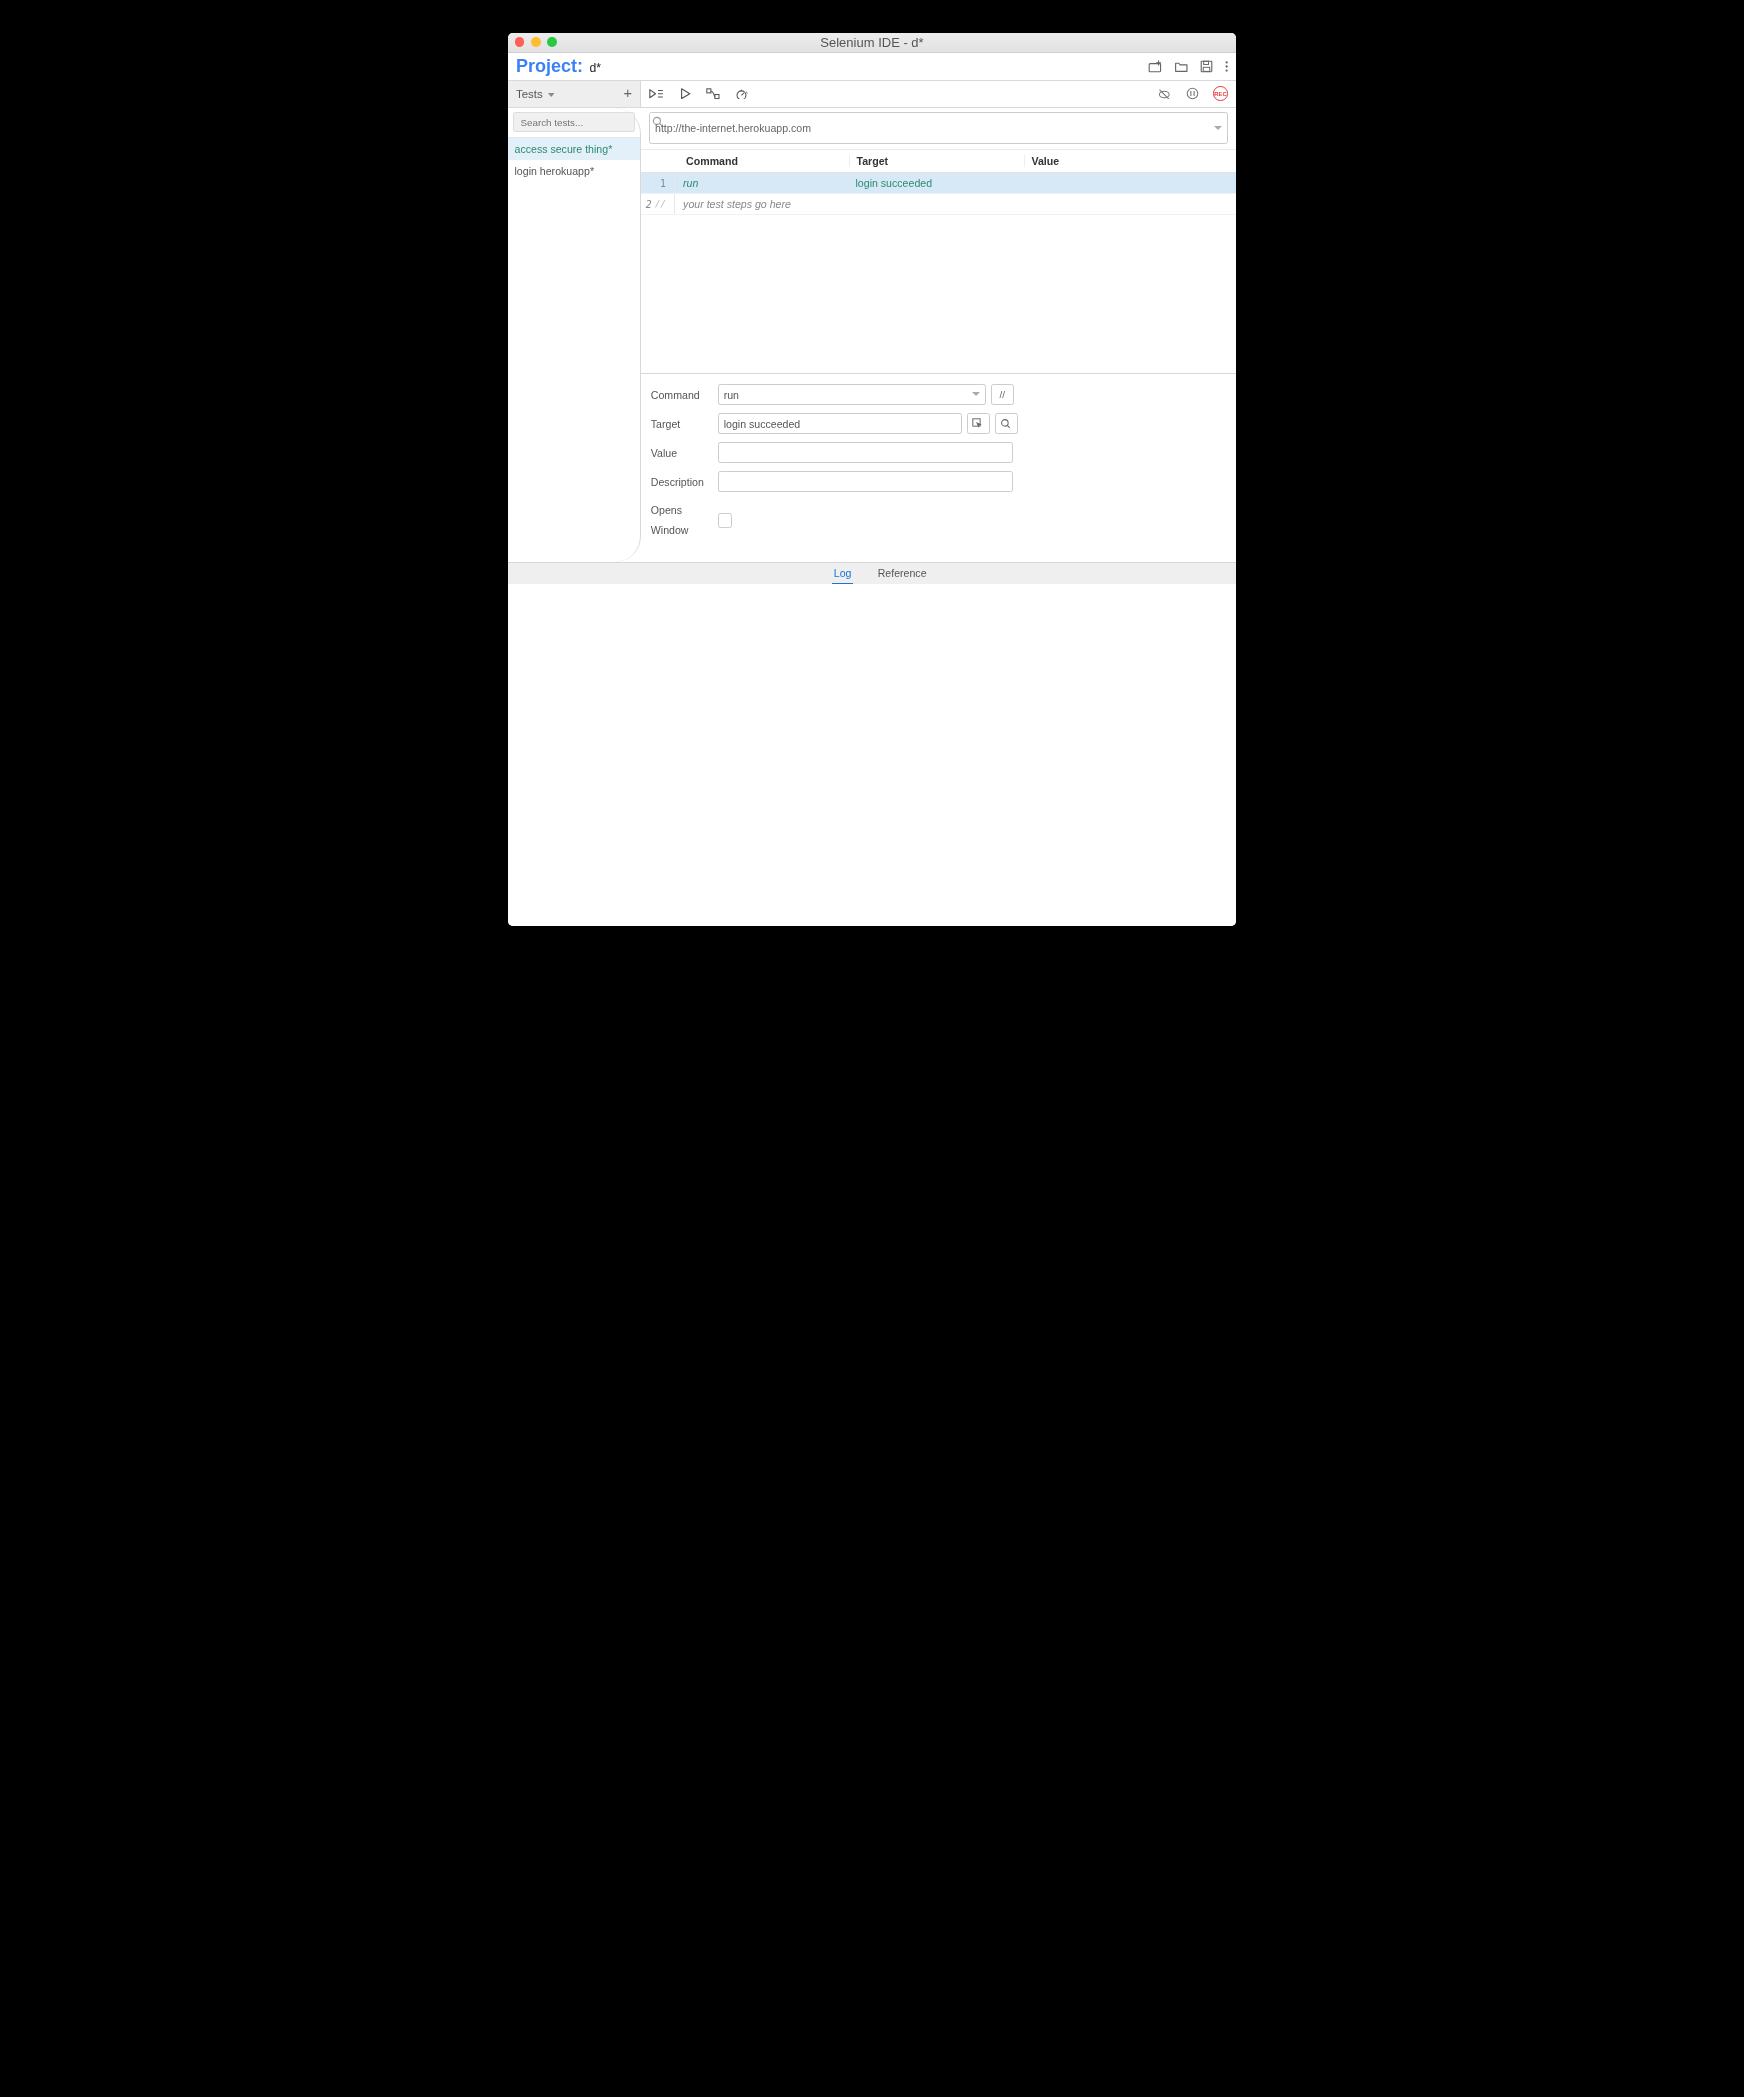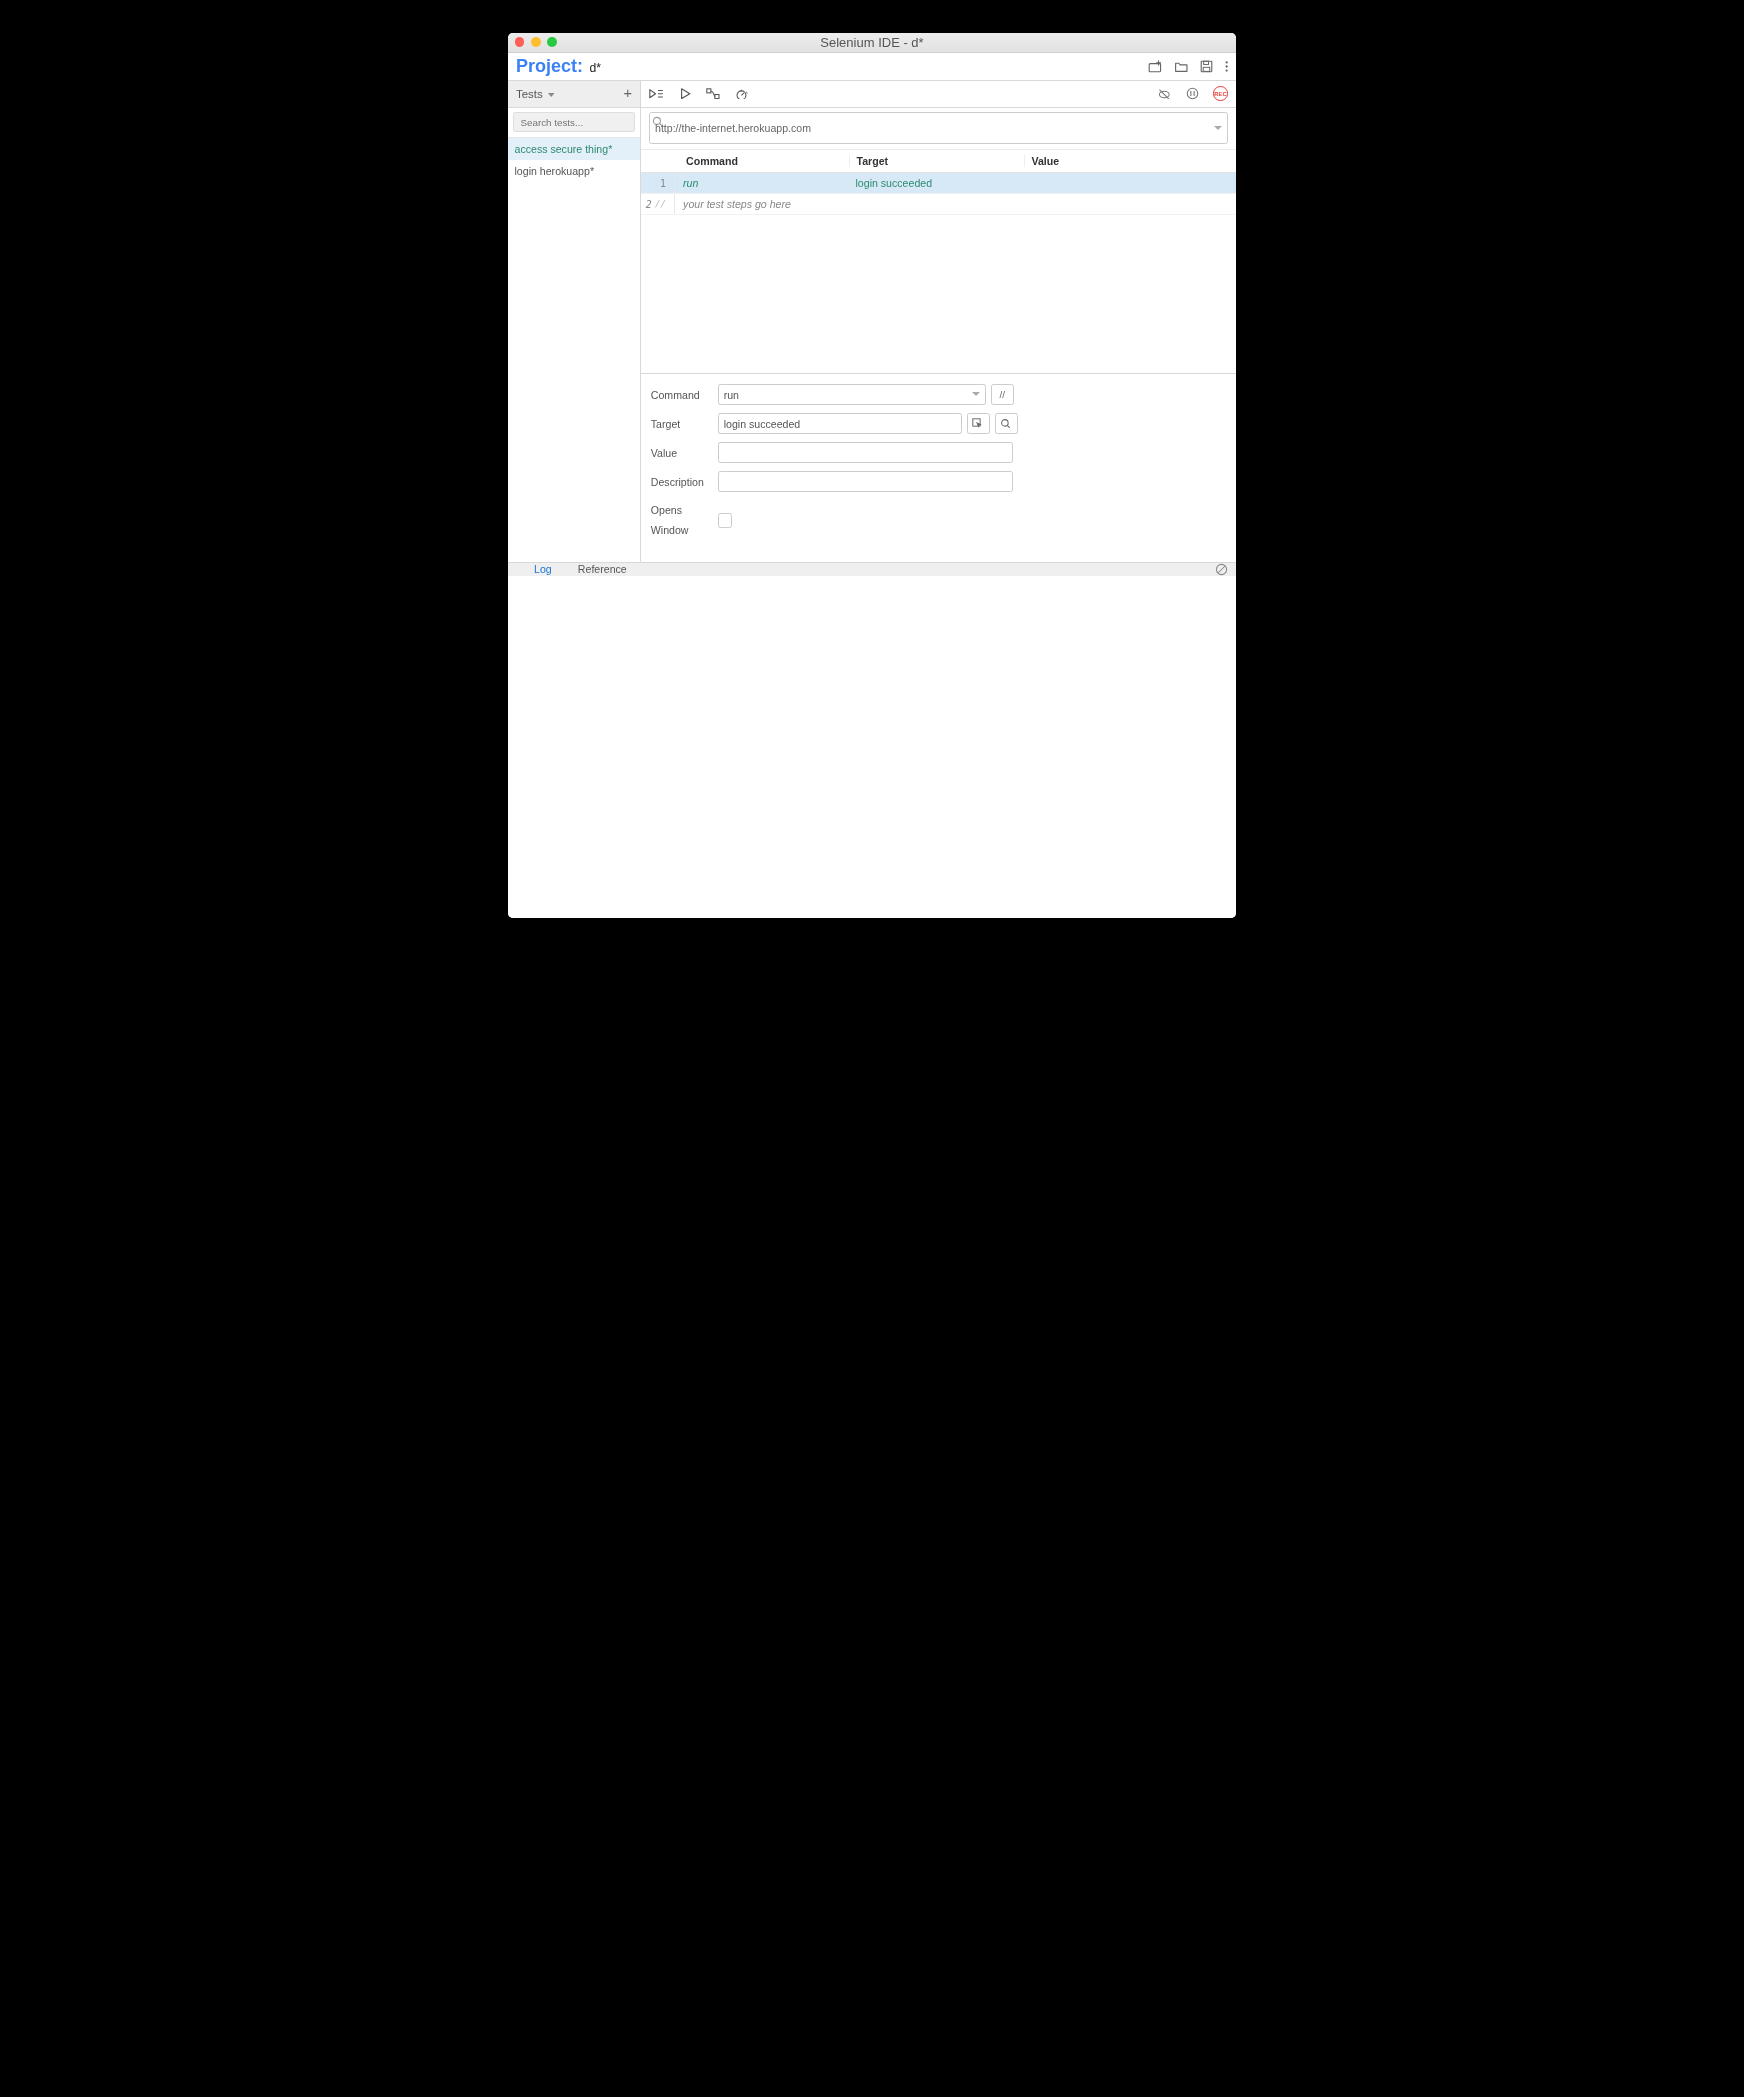--- a/index.html
+++ b/index.html
@@ -93,21 +93,21 @@
 
   
   .body {
     display:flex;
     flex:1;
     min-height: 0;
   }
   .sidebar {
     width:133px;
     border-right:0.8px solid #d9d9d9;
-    display:flex;flex-direction:column;
+    display:flex;flex-direction:column;border-radius:26px;
   }
   .search-row {
     padding:4.9px;
     border-bottom:0.8px solid #e8e8e8;
   }
   .search-wrap {
     display:flex;align-items:center;
     background:#f0f0f0;border:0.8px solid #ddd;border-radius:2.4px;
     height:19.5px;padding:0 3.3px;
   }
@@ -188,22 +188,22 @@
     display:flex;align-items:center;justify-content:center;margin-left:4.9px;
     color:#666;font-size:9.8px;
   }
   .chk {
     width:14.6px;height:14.6px;border:0.8px solid #ccc;border-radius:2.4px;background:#fff;
   }
 
   .bottom-tabs {
     border-top:0.8px solid #d8d8d8;
     background:#efefef;
-    display:flex;align-items:center;justify-content:space-between;
-    padding:0 8.1px;height:14px;
+    display:flex;align-items:center;justify-content:flex-start;
+    padding:0 8.1px;height:22px;flex-direction:column;
   }
   .tab-group { display:flex; gap:23px; padding-left:16.3px;}
   .tab {
     font-size:10.6px;color:#555;padding:4.9px 1.6px 3.3px;cursor:pointer;
   }
   .tab.active { color:#1976d2;border-bottom:1.6px solid #1976d2; }
 
   .log-area { height:342px; background:#fff; }
 
   

